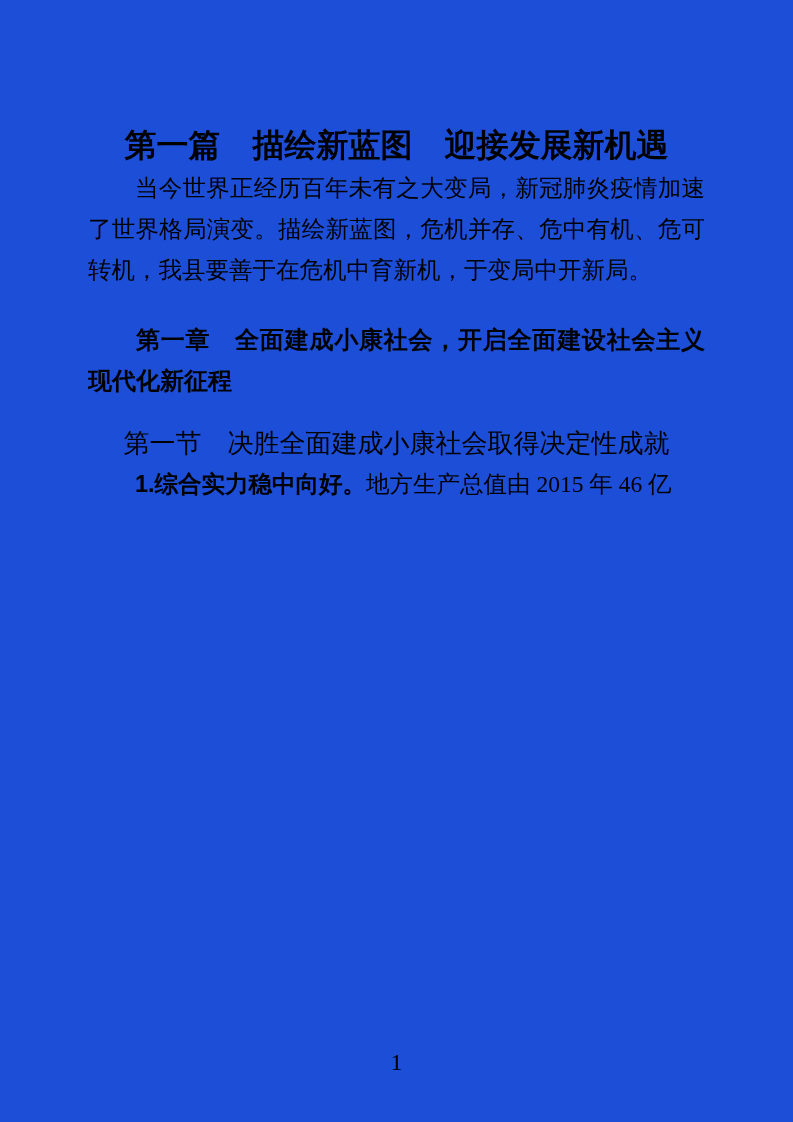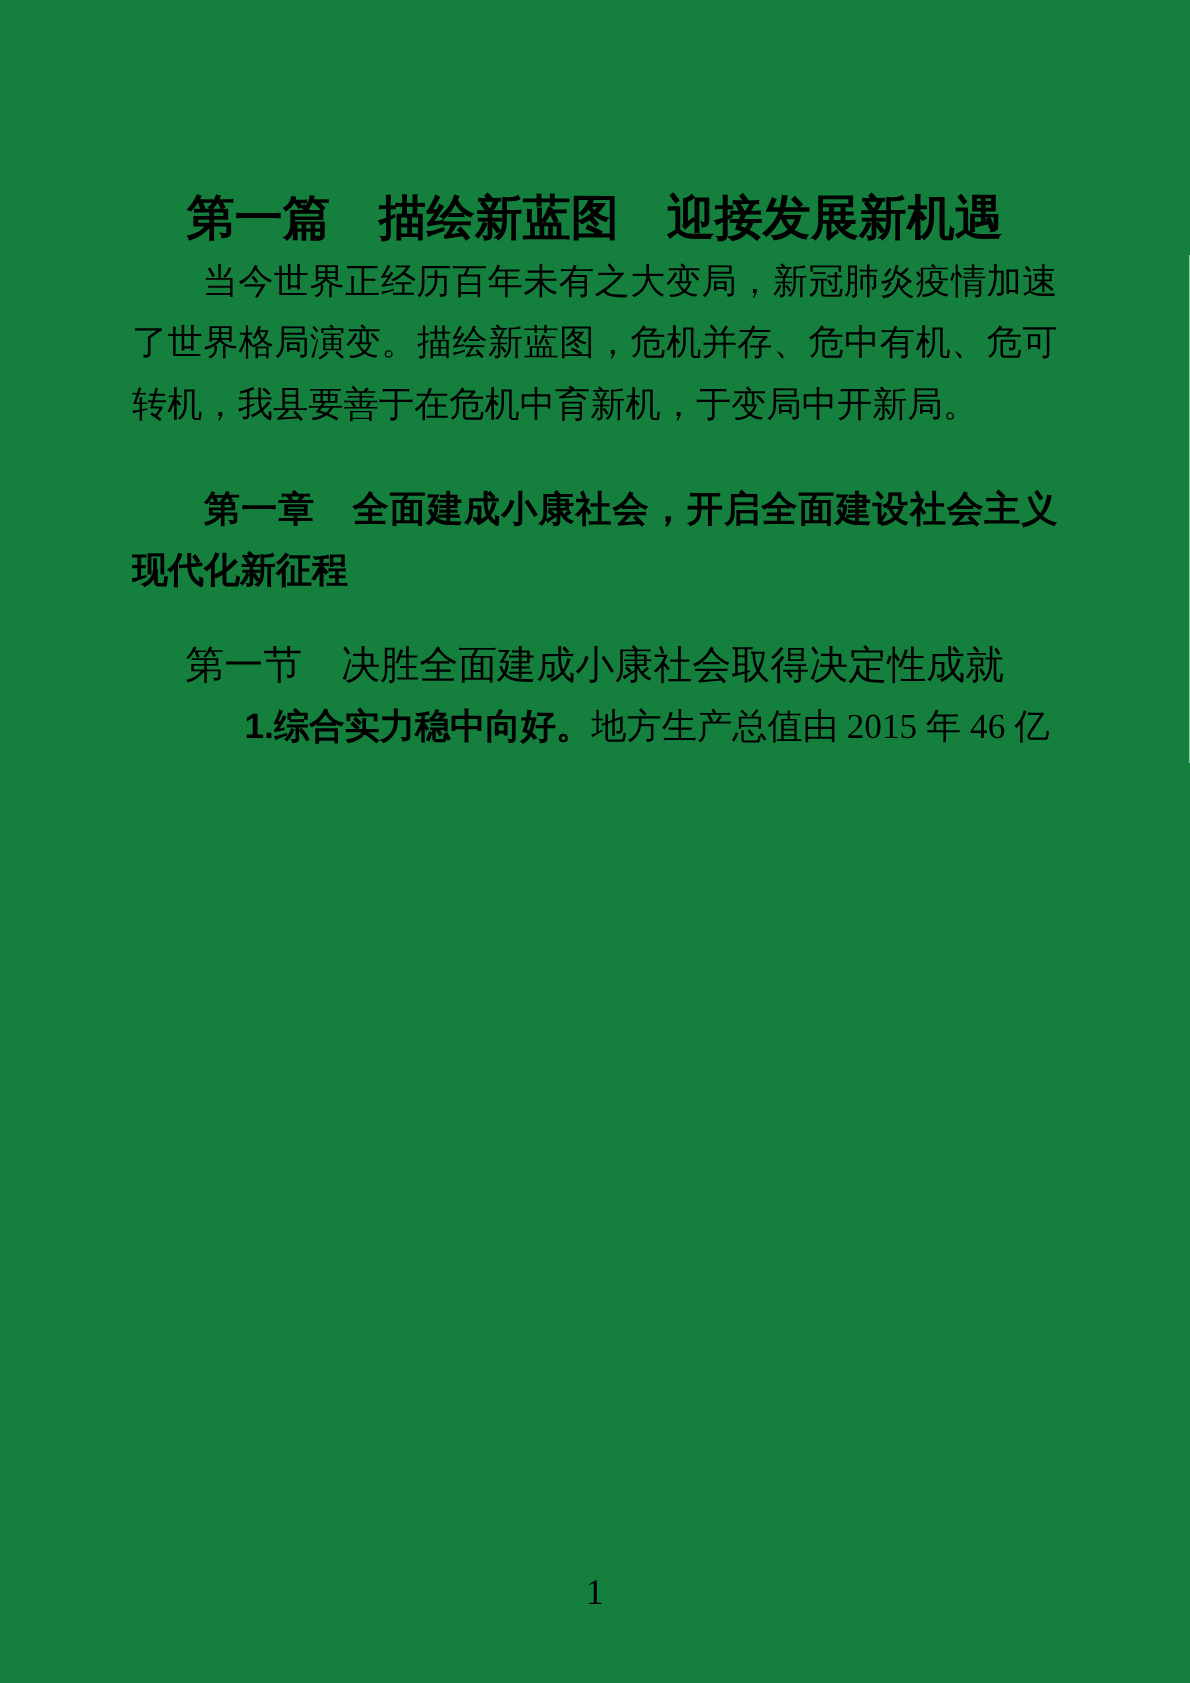--- a/index.html
+++ b/index.html
@@ -4,21 +4,21 @@
 <style>
   html, body {
     margin: 0;
     padding: 0;
     background: #ffffff;
   }
   .page {
     position: relative;
     width: 793px;
     height: 1122px;
-    background: #15803d;
+    background: #1d4ed8;
     color: #000000;
     overflow: hidden;
     font-family: "Liberation Serif", "DejaVu Serif", serif;
   }
   .content {
     padding: 0 88px;
   }
   .doc-title {
     margin: 0;
     padding-top: 122px;
@@ -74,21 +74,20 @@
     height: 287px;
   }
   .para-item {
     margin-top: 0;
     height: 41px;
   }
   .lead {
     font-family: "Liberation Sans", "DejaVu Sans", sans-serif;
     font-weight: bold;
     font-style: normal;
-    margin-left: 28px;
   }
   .page-number {
     position: absolute;
     left: 0;
     right: 0;
     top: 1048px;
     text-align: center;
     font-size: 24px;
     line-height: 28px;
     font-family: "Liberation Serif", "DejaVu Serif", serif;

